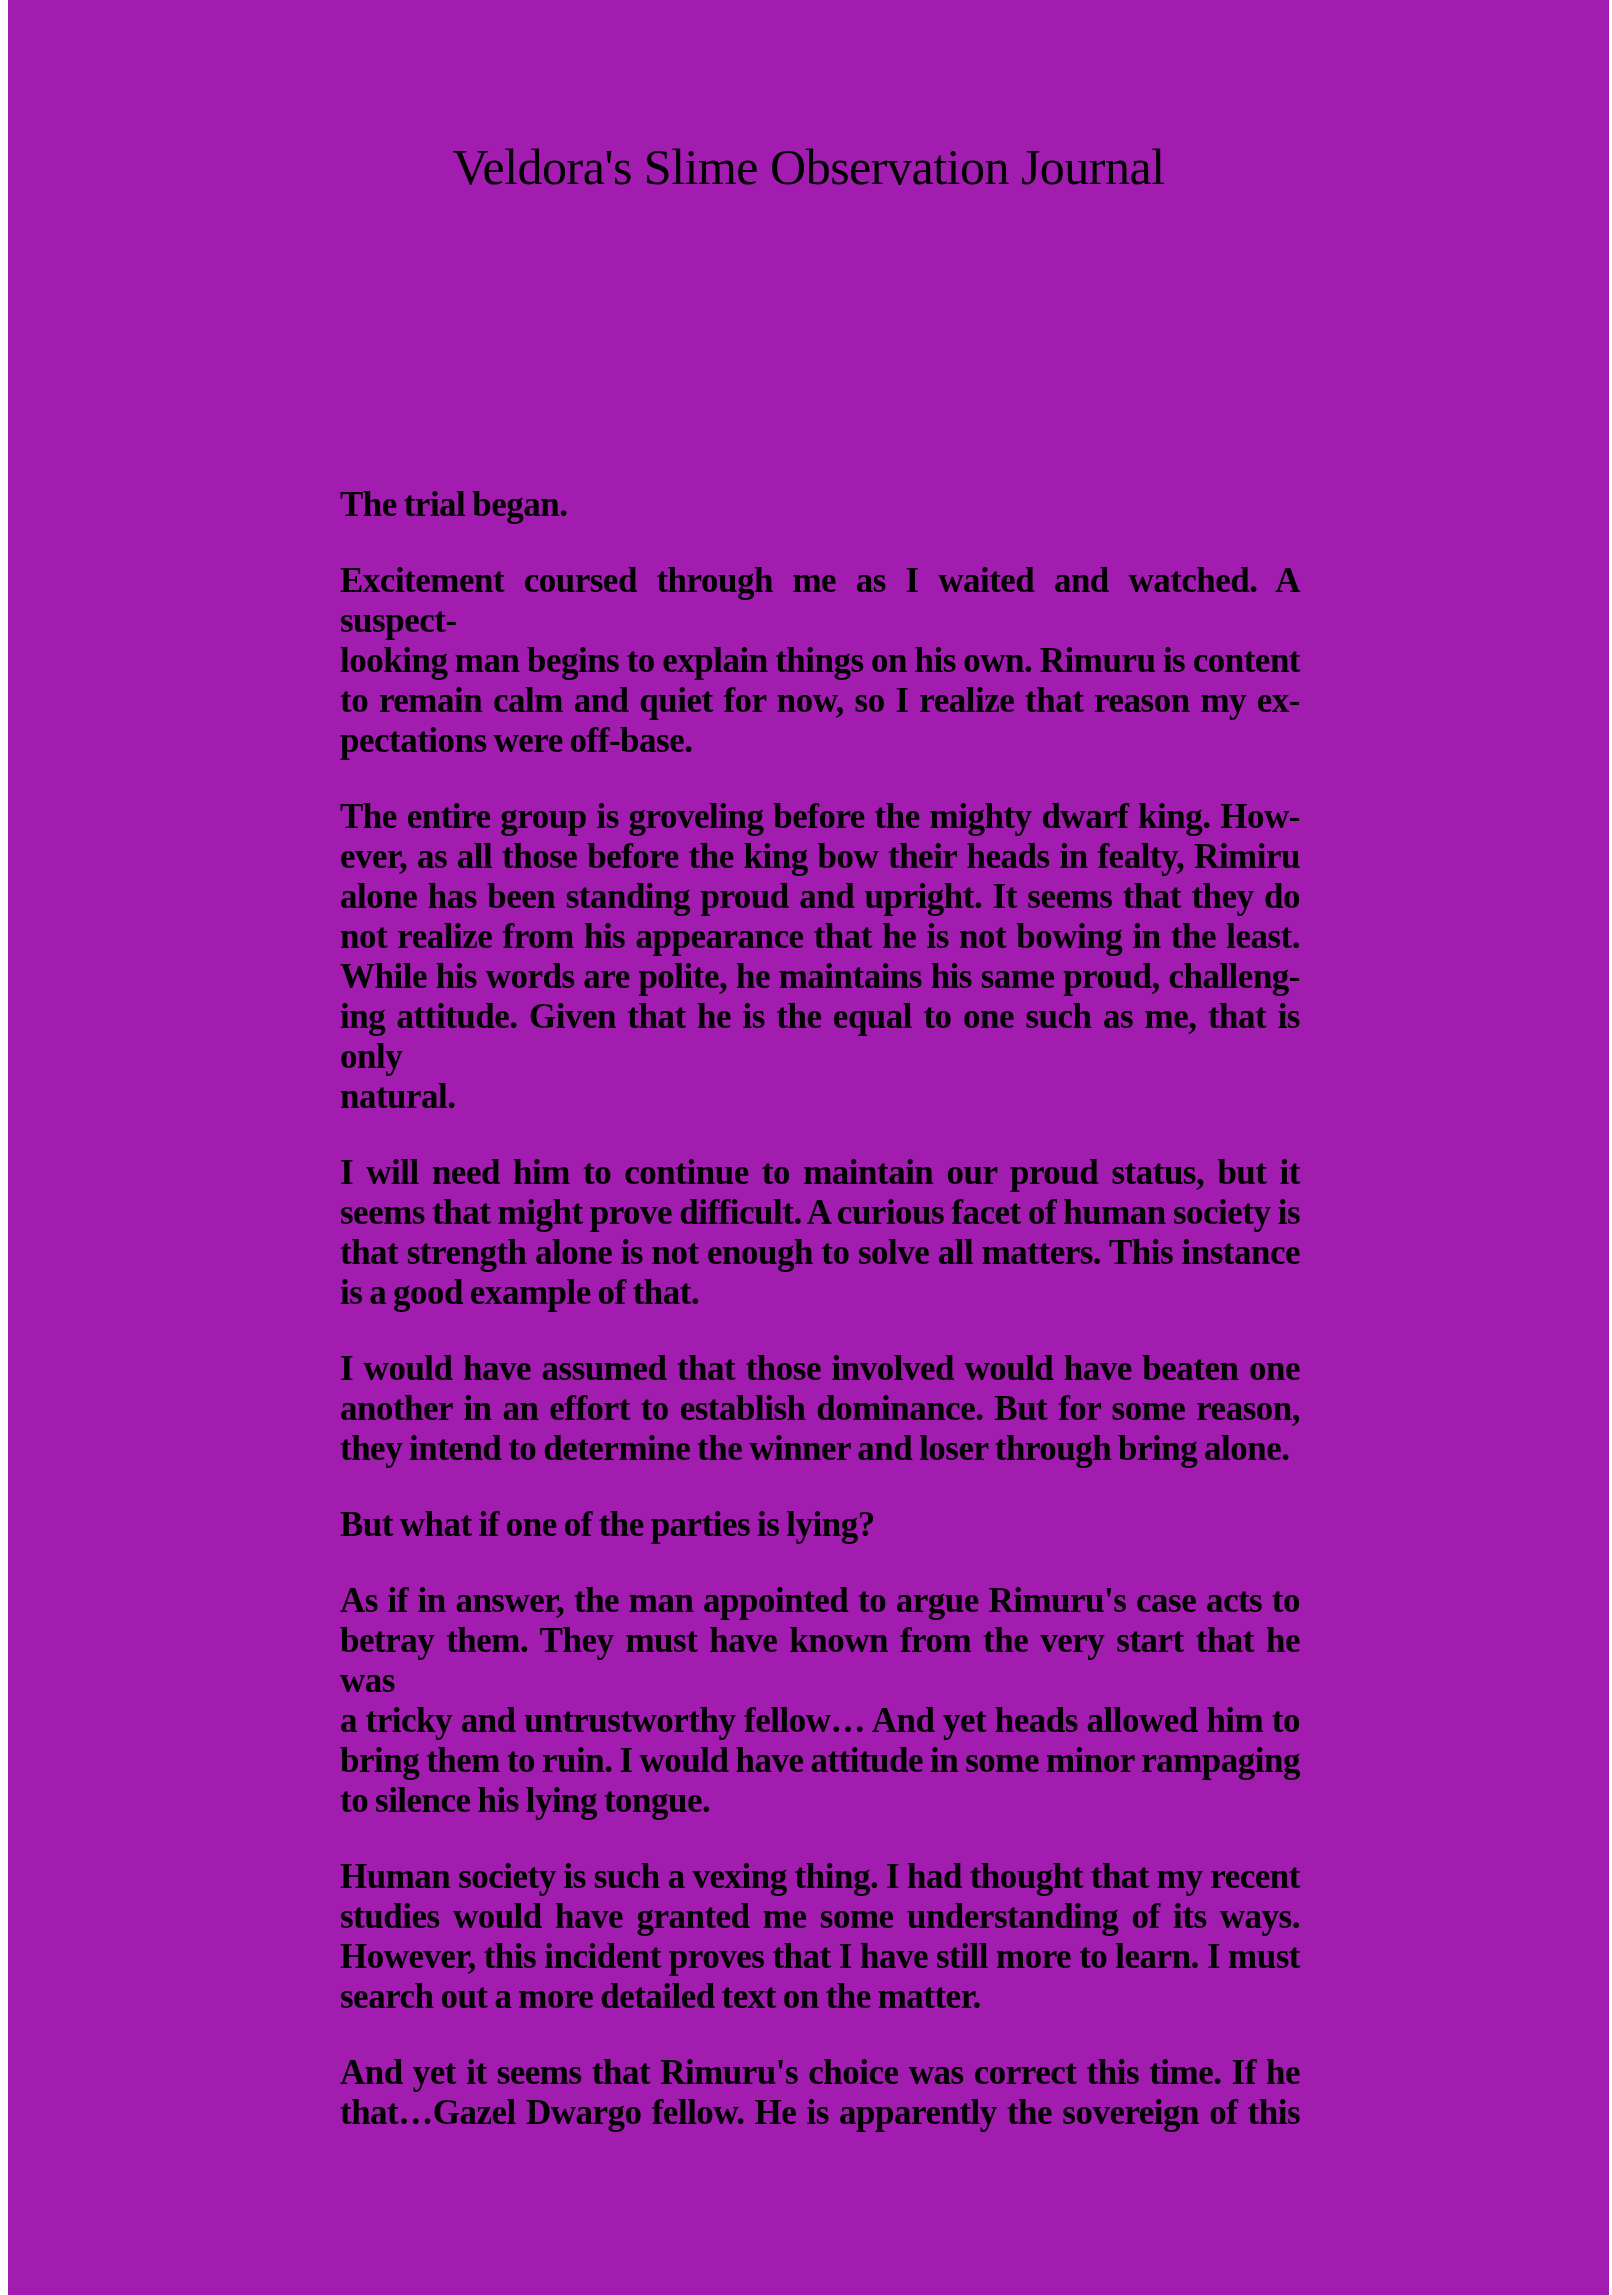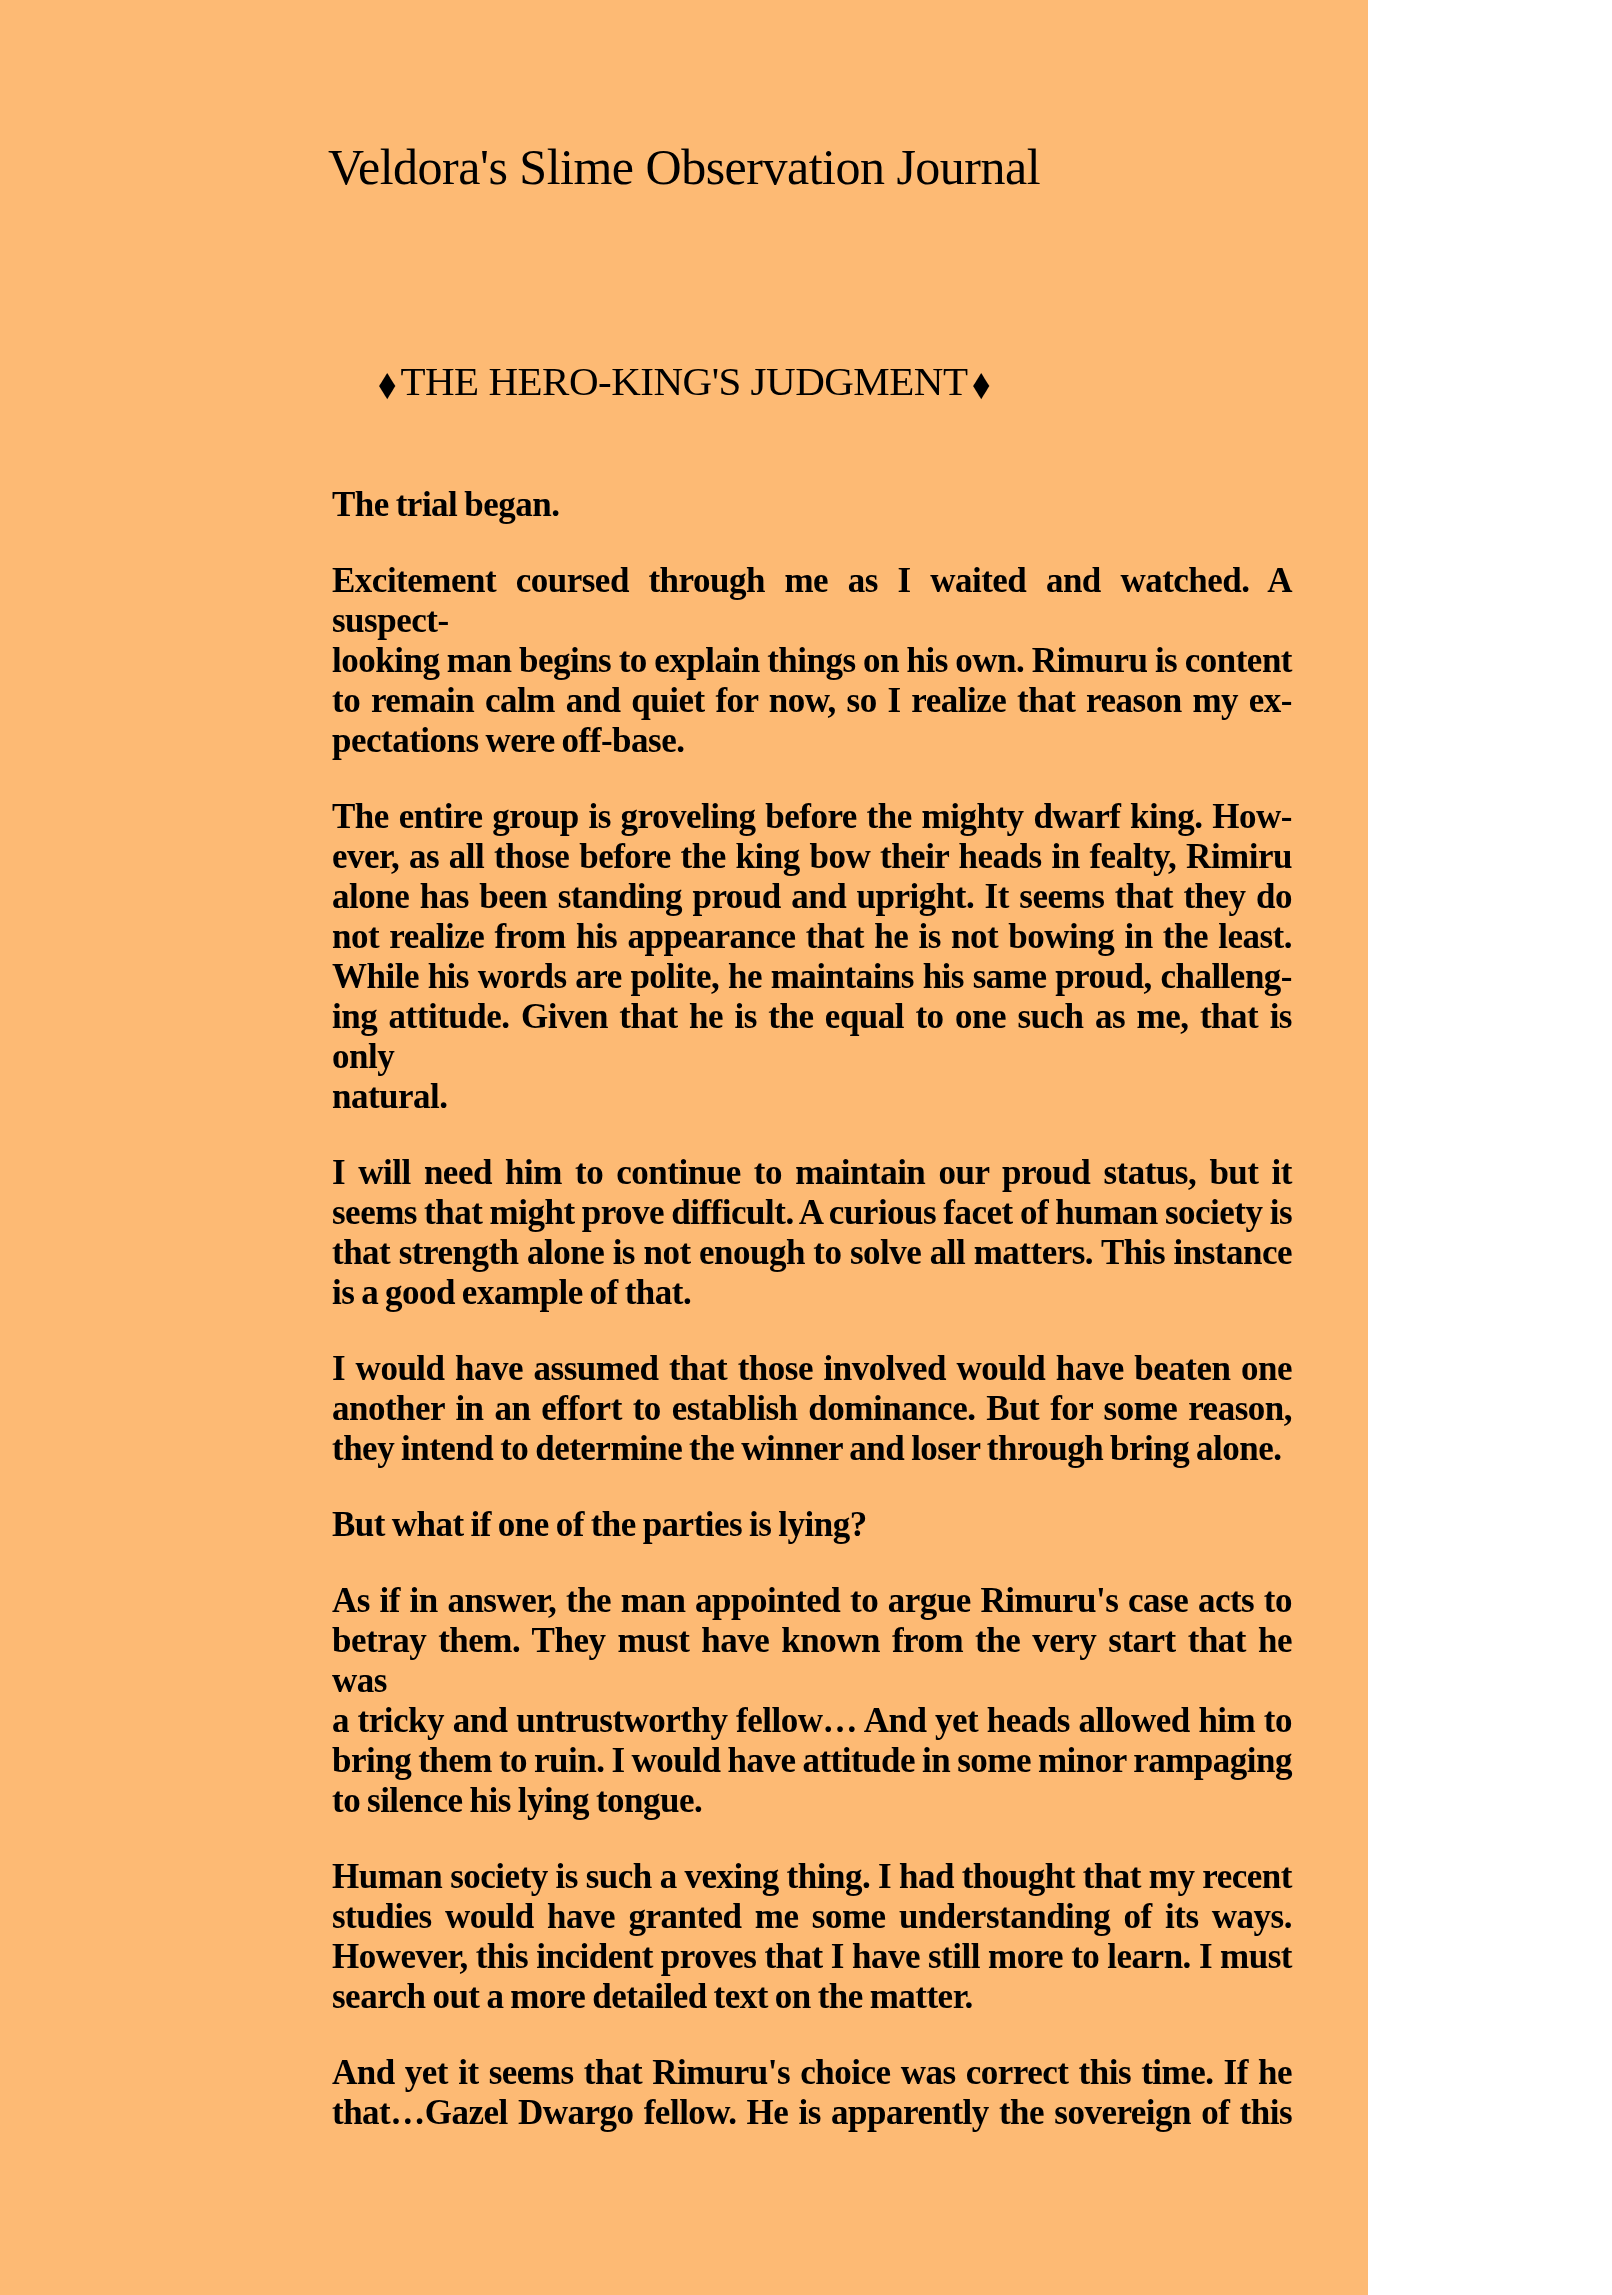--- a/index.html
+++ b/index.html
@@ -2,26 +2,27 @@
 <html style="font-size:7.5px"><head>
 <meta charset="utf-8">
 <style>
   html, body {
     margin: 0;
     padding: 0;
     background: #ffffff;
   }
   .page {
     position: relative;
-    width: 1368px;
+    width: 1601px;
     height: 2295px;
-    background: #fdba74;
+    background: #a21caf;
     color: #000000;
     font-family: "Liberation Serif", "DejaVu Serif", serif;
     overflow: hidden;
+    margin-left: 8px;
   }
   .title-block {
     position: absolute;
     top: 133px;
     left: 0;
     right: 0;
     text-align: center;
   }
   .title-line1 {
     font-size: 50px;
@@ -82,21 +83,20 @@
 </style>
 </head>
 <body>
 
 <div class="page">
 
   <div class="title-block">
     <div class="title-line1">Veldora's Slime Observation Journal</div>
   </div>
 
-  <div class="section-heading"><span class="diamond">◆</span><span>THE HERO-KING'S JUDGMENT</span><span class="diamond">◆</span></div>
 
   <div class="body-text" id="body-text">
       <div class="paragraph">
         <div class="line last">The trial began.</div>
       </div>
       <div class="paragraph">
         <div class="line">Excitement coursed through me as I waited and watched. A suspect-</div>
         <div class="line">looking man begins to explain things on his own. Rimuru is content</div>
         <div class="line">to remain calm and quiet for now, so I realize that reason my ex-</div>
         <div class="line last">pectations were off-base.</div>

